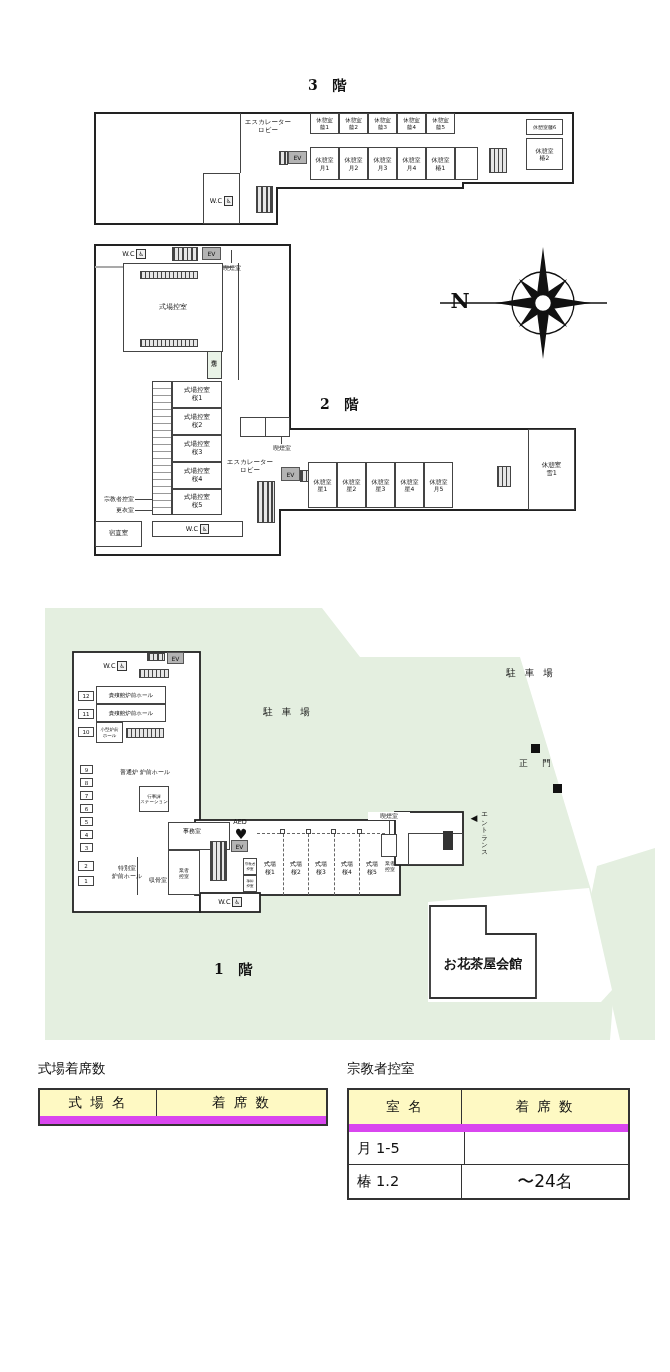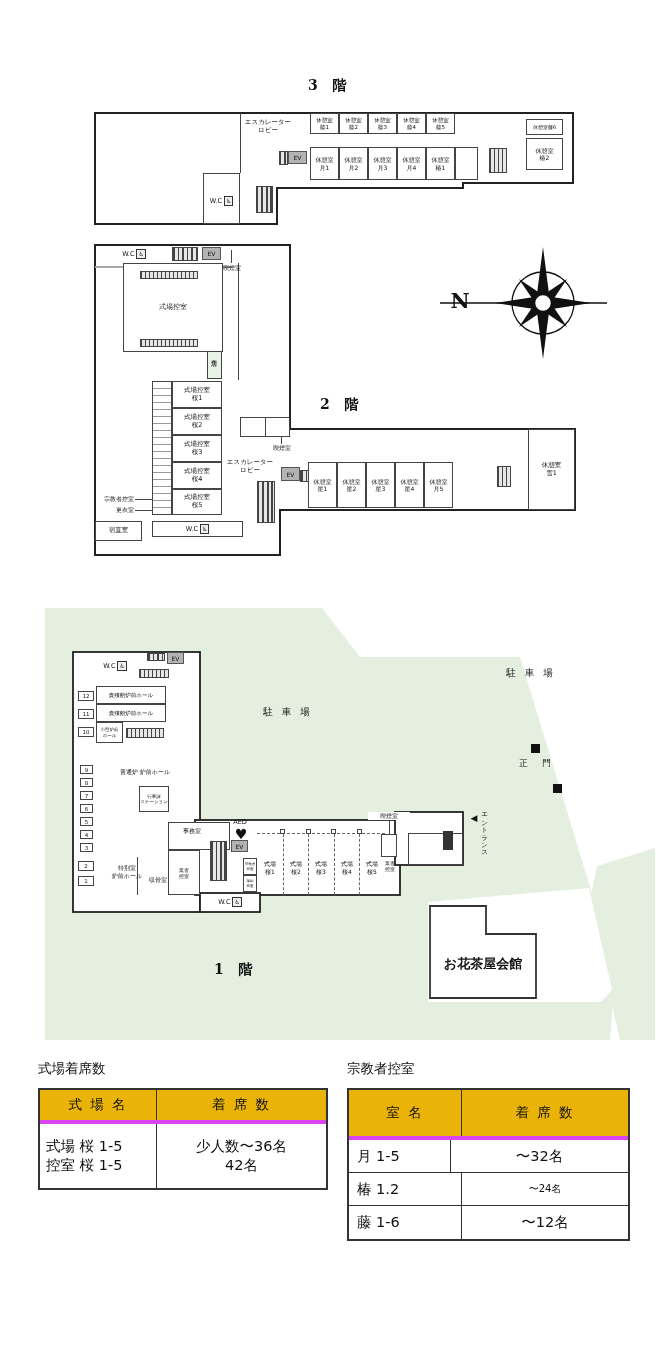--- a/index.html
+++ b/index.html
@@ -16,21 +16,21 @@
 .lng{position:absolute;background:#a9a9a9;z-index:1}
 .dv{position:absolute;border-left:1px dashed #666;z-index:2}
 .dh{position:absolute;border-top:1px dashed #666;z-index:2}
 .mk{position:absolute;width:5px;height:5px;border:1px solid #444;background:#fff;z-index:3}
 .ftitle{position:absolute;font-family:"DejaVu Serif","Liberation Serif",serif;font-weight:700;letter-spacing:5px;font-size:14px;z-index:3;white-space:nowrap}
 .vt{position:absolute;writing-mode:vertical-rl;text-orientation:upright;line-height:1;z-index:3}
 .wcb{display:inline-block;border:1px solid #333;background:#f0f0f0;font-size:6px;padding:0 1px;margin-left:2px}
 .sq{position:absolute;background:#111;z-index:3}
 .dark{position:absolute;background:#333;z-index:3}
 .tbl{position:absolute;border:2px solid #333;background:#fff;z-index:3}
-.hd{display:flex;background:#eab308;border-bottom:4px solid #d946ef}
+.hd{display:flex;background:#fef9c3;border-bottom:8px solid #d946ef}
 .row{display:flex;border-bottom:1px solid #333}
 .row:last-child{border-bottom:none}
 .cell{display:flex;align-items:center;justify-content:center;text-align:center;white-space:pre-line}
 .c1{border-right:1.5px solid #333}
 </style>
 </head>
 <body>
 
 <svg class="bg" width="670" height="1372">
   <path d="M95,113 H573 V183 H463 V188 H277 V224 H95 Z" fill="#fff" stroke="#222" stroke-width="2"></path>
@@ -117,21 +117,21 @@
 <div class="r" style="left:172px;top:435px;width:50px;height:27px;font-size:6.5px">式場控室
 桜3</div>
 <div class="r" style="left:172px;top:462px;width:50px;height:27px;font-size:6.5px">式場控室
 桜4</div>
 <div class="r" style="left:172px;top:489px;width:50px;height:26px;font-size:6.5px">式場控室
 桜5</div>
 <div class="t" style="left:86px;top:495px;width:48px;font-size:6px;text-align:right">宗教者控室</div>
 <div class="ln" style="left:135px;top:499px;width:17px;height:1px"></div>
 <div class="t" style="left:86px;top:506px;width:48px;font-size:6px;text-align:right">更衣室</div>
 <div class="ln" style="left:135px;top:510px;width:17px;height:1px"></div>
-<div class="r" style="left:95px;top:521px;width:47px;height:20px;font-size:6.5px">宿直室</div>
+<div class="r" style="left:95px;top:521px;width:47px;height:26px;font-size:6.5px">宿直室</div>
 <div class="r" style="left:152px;top:521px;width:91px;height:16px"></div>
 <div class="t" style="left:152px;top:524px;width:91px;font-size:6.5px"><span>W.C</span><span class="wcb">♿</span></div>
 <div class="t" style="left:220px;top:458px;width:60px;font-size:6.5px">エスカレーター
 ロビー</div>
 <div class="h" style="left:257px;top:481px;width:18px;height:42px"></div>
 <div class="g" style="left:281px;top:467px;width:19px;height:14px">EV</div>
 <div class="h" style="left:300px;top:470px;width:9px;height:12px"></div>
 <div class="r" style="left:240px;top:417px;width:50px;height:20px"></div>
 <div class="ln" style="left:265px;top:417px;width:1px;height:20px"></div>
 <div class="ln" style="left:281px;top:437px;width:1px;height:7px"></div>
@@ -228,38 +228,27 @@
 <div class="sq" style="left:531px;top:744px;width:9px;height:9px"></div>
 <div class="sq" style="left:553px;top:784px;width:9px;height:9px"></div>
 <div class="t" style="left:432px;top:956px;width:102px;font-family:'DejaVu Serif','Liberation Serif',serif;font-weight:700;font-size:13px">お花茶屋会館</div>
 
 <div class="t" style="left:38px;top:1060px;width:120px;font-size:13.5px;text-align:left">式場着席数</div>
 <div class="tbl" style="left:38px;top:1088px;width:290px">
   <div class="hd" style="height:34px">
     <div class="cell c1" style="width:117px;font-size:13.5px;letter-spacing:2px">式 場 名</div>
     <div class="cell" style="flex:1;font-size:13.5px;letter-spacing:2px">着 席 数</div>
   </div>
-  <div class="row" style="height:64px">
-    <div class="cell c1" style="width:117px;font-size:14.5px;justify-content:flex-start;padding-left:6px;text-align:left">式場 桜 1-5
-控室 桜 1-5</div>
-    <div class="cell" style="flex:1;font-size:14.5px">少人数〜36名
-42名</div>
-  </div>
 </div>
 <div class="t" style="left:347px;top:1060px;width:140px;font-size:13.5px;text-align:left">宗教者控室</div>
 <div class="tbl" style="left:347px;top:1088px;width:283px">
-  <div class="hd" style="height:50px">
+  <div class="hd" style="height:42px">
     <div class="cell c1" style="width:113px;font-size:13.5px;letter-spacing:2px">室 名</div>
     <div class="cell" style="flex:1;font-size:13.5px;letter-spacing:2px">着 席 数</div>
   </div>
   <div class="row" style="height:33px">
-    <div class="cell c1" style="width:102px;font-size:14.5px;justify-content:flex-start;padding-left:8px">月 1-5</div>
-    <div class="cell" style="flex:1;font-size:14.5px">〜32名</div>
+    <div class="cell c1" style="width:116px;font-size:14.5px;justify-content:flex-start;padding-left:8px">月 1-5</div>
   </div>
   <div class="row" style="height:33px">
     <div class="cell c1" style="width:113px;font-size:14.5px;justify-content:flex-start;padding-left:8px">椿 1.2</div>
-    <div class="cell" style="flex:1;font-size:10px">〜24名</div>
-  </div>
-  <div class="row" style="height:33px">
-    <div class="cell c1" style="width:113px;font-size:14.5px;justify-content:flex-start;padding-left:8px">藤 1-6</div>
-    <div class="cell" style="flex:1;font-size:14.5px">〜12名</div>
+    <div class="cell" style="flex:1;font-size:17px">〜24名</div>
   </div>
 </div>
 
 </body></html>

